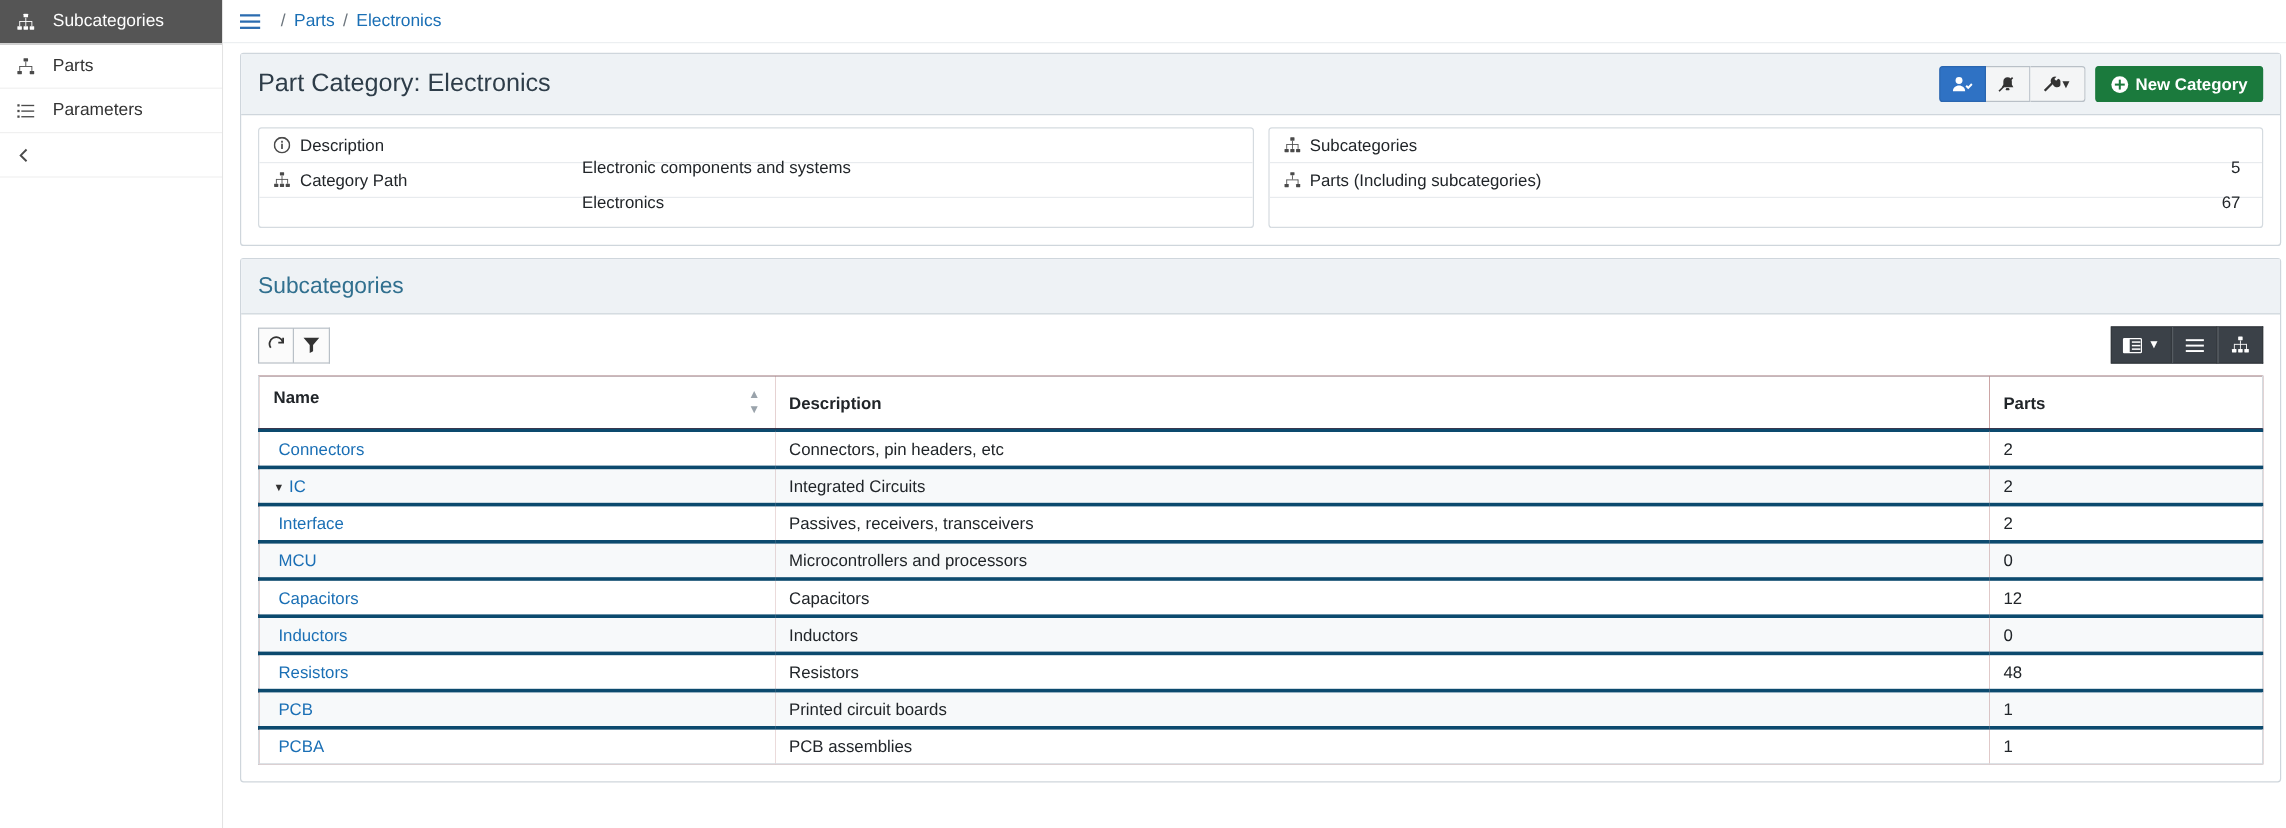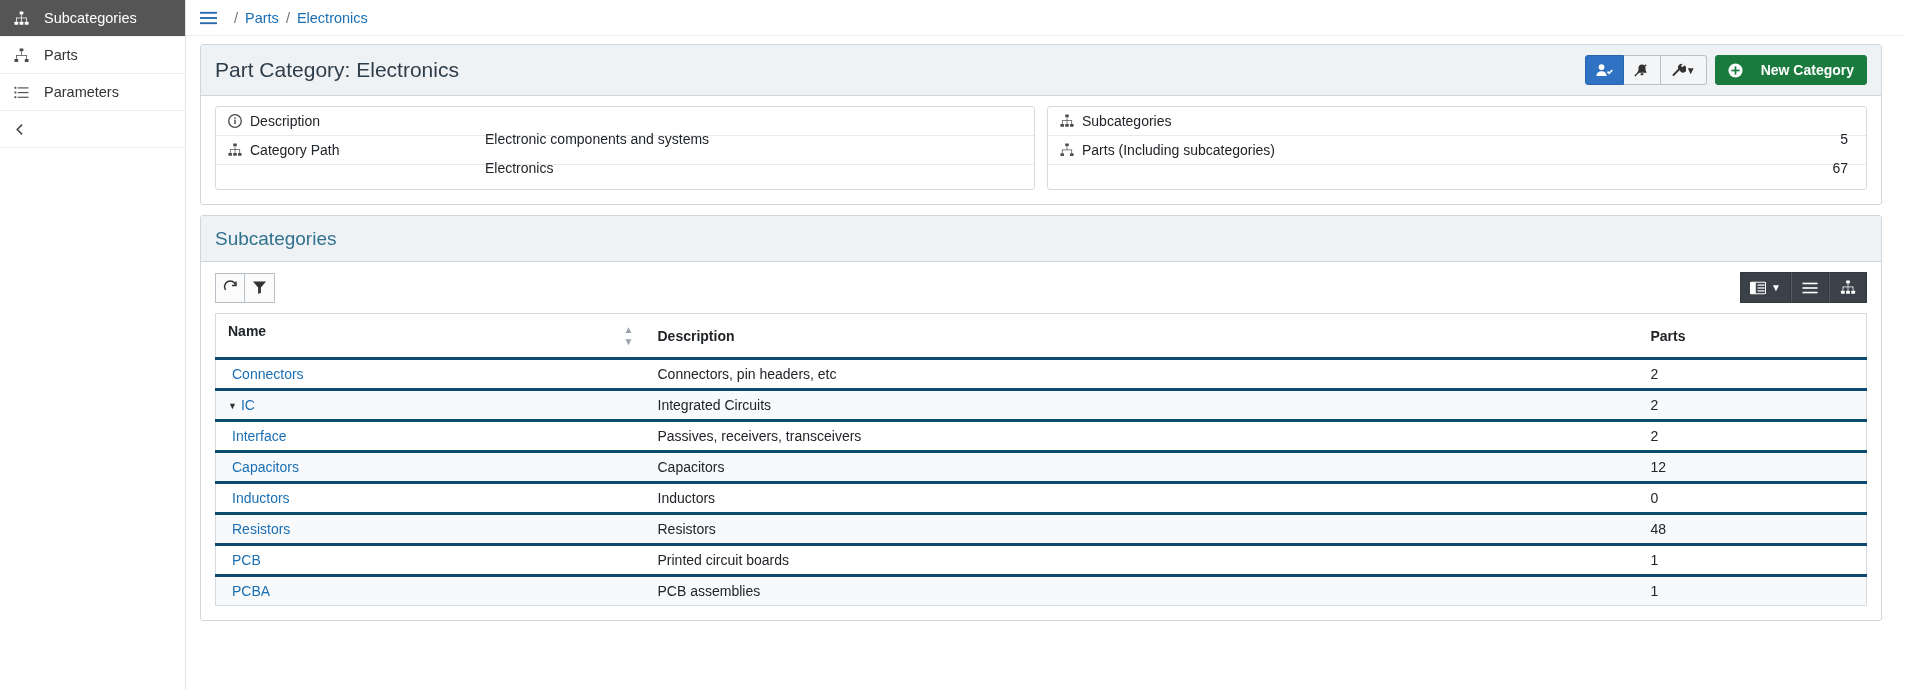--- a/index.html
+++ b/index.html
@@ -70,21 +70,21 @@
     padding: 0 14px;
     font-size: 14.5px;
     border-bottom: 1px solid #eceff1;
   }
   .bc-burger { color: #2b6cb0; font-size: 17px; margin-right: 10px; cursor: pointer; }
   .bc-sep { color: #6c757d; margin: 0 7px; }
   .bc-link { color: #1a6fb5; text-decoration: none; cursor: pointer; }
 
   
   .content {
-    padding: 8px 23px 0 14px;
+    padding: 8px 4px 0 14px;
     flex: 1 1 auto;
     overflow: hidden;
   }
 
   .panel {
     border: 1px solid #cfd6dc;
     border-radius: 3px;
     background: #ffffff;
     margin-bottom: 10px;
   }
@@ -131,21 +131,21 @@
     border: 1px solid #1b7a3d;
     color: #ffffff;
     font-size: 14px;
     height: 30px;
     padding: 0 12px;
     border-radius: 3px;
     margin-left: 8px;
     font-weight: 600;
     display: inline-flex;
     align-items: center;
-    gap: 18px;
+    gap: 6px;
   }
   .btn-grp-first { border-radius: 3px 0 0 3px; }
   .btn-grp-last { border-radius: 0 3px 3px 0; }
 
   
   .info-row {
     display: flex;
     gap: 12px;
     padding: 10px 14px 14px 14px;
   }
@@ -547,20 +547,27 @@
               </tr>
 
               <tr>
                 <td class="indent-2">
                   <span class="tree-caret"></span><a class="cell-link">Interface</a>
                 </td>
                 <td>Passives, receivers, transceivers</td>
                 <td>2</td>
               </tr>
 
+              <tr>
+                <td class="indent-2">
+                  <span class="tree-caret"></span><a class="cell-link">MCU</a>
+                </td>
+                <td>Microcontrollers and processors</td>
+                <td>0</td>
+              </tr>
 
 
               <tr>
                 <td class="indent-2">
                   <span class="tree-caret"></span><a class="cell-link">Capacitors</a>
                 </td>
                 <td>Capacitors</td>
                 <td>12</td>
               </tr>
 

